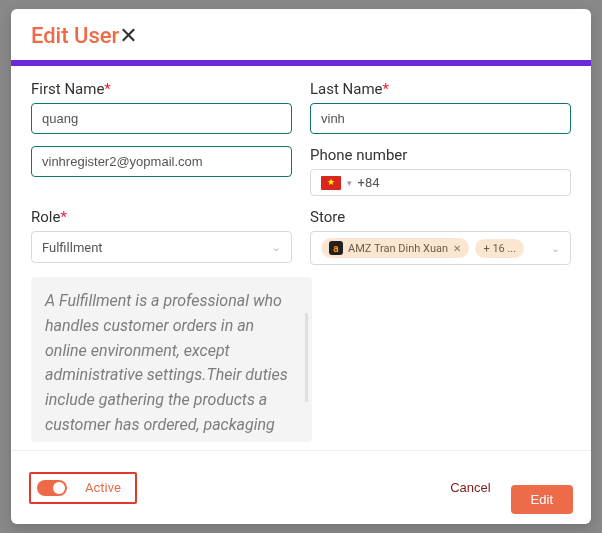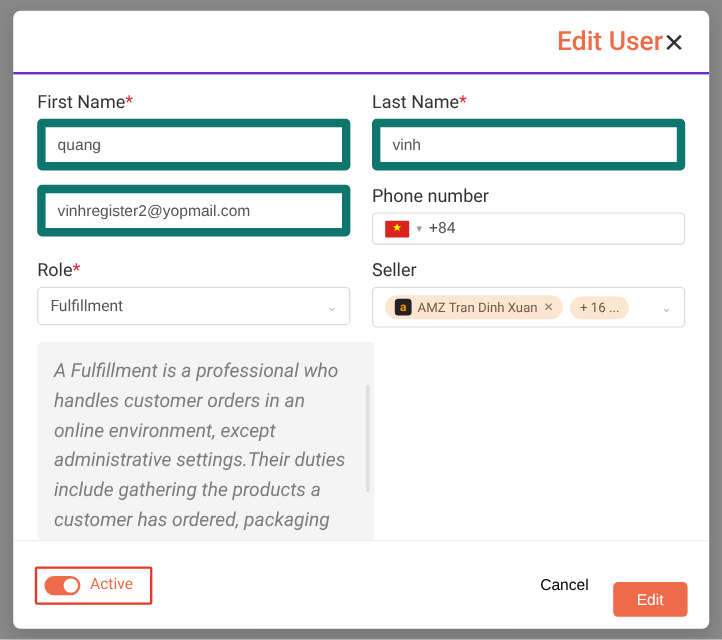--- a/index.html
+++ b/index.html
@@ -4,32 +4,32 @@
 <style>
   * { box-sizing: border-box; margin: 0; padding: 0; }
   html, body { width: 602px; height: 533px; font-family: -apple-system, BlinkMacSystemFont, "Segoe UI", Roboto, Arial, sans-serif; }
   body { background: #888; display: flex; align-items: center; justify-content: center; }
   .modal {
     background: #fff; width: 580px; height: 515px; border-radius: 6px;
     box-shadow: 0 4px 12px rgba(0,0,0,0.15); display: flex; flex-direction: column;
     position: relative;
   }
   .modal-header {
-    padding: 14px 20px 12px 20px; border-bottom: 2px solid #6d28d9;
-    display: flex; justify-content: flex-end; align-items: center;
+    padding: 14px 20px 12px 20px; border-bottom: 6px solid #6d28d9;
+    display: flex; justify-content: flex-start; align-items: center;
   }
   .modal-title { color: #ee6b4a; font-size: 22px; font-weight: 500; }
   .close-btn { font-size: 22px; color: #333; cursor: pointer; background: none; border: none; line-height: 1; }
   .modal-body { padding: 14px 20px 4px 20px; flex: 1; overflow: hidden; }
   .row { display: flex; gap: 18px; margin-bottom: 12px; }
   .col { flex: 1; display: flex; flex-direction: column; }
   .label { font-size: 15px; color: #333; margin-bottom: 5px; }
   .req { color: #e23; }
   .input {
-    border: 7px solid #0f766e; border-radius: 4px; padding: 7px 10px;
+    border: 1px solid #0f766e; border-radius: 4px; padding: 7px 10px;
     font-size: 13px; color: #555; background: #fff; width: 100%;
   }
   .select {
     border: 1px solid #d9d9d9; border-radius: 4px; padding: 6px 10px;
     font-size: 13px; color: #555; background: #fff; width: 100%;
     display: flex; align-items: center; justify-content: space-between; cursor: pointer; min-height: 32px;
   }
   .chev { color: #bbb; font-size: 11px; }
   .phone-wrap { display: flex; align-items: center; border: 1px solid #d9d9d9; border-radius: 4px; padding: 5px 10px; font-size: 13px; color: #555; gap: 6px; }
   .flag {
@@ -68,23 +68,23 @@
     align-items: center; justify-content: space-between;
   }
   .footer-left { display: flex; align-items: center; gap: 8px; border: 2px solid #e03a2a; padding: 6px 14px 6px 6px; border-radius: 2px; }
   .toggle {
     width: 30px; height: 16px; background: #ee6b4a; border-radius: 10px; position: relative; cursor: pointer;
   }
   .toggle::after {
     content: ""; position: absolute; width: 12px; height: 12px; background: #fff;
     border-radius: 50%; top: 2px; right: 2px;
   }
-  .toggle-label { color: #ee6b4a; font-size: 13px; }
+  .toggle-label { color: #ee6b4a; font-size: 13px; margin-left: 10px; }
   .footer-right { display: flex; gap: 10px; align-items: center; }
-  .btn-cancel { background: none; border: none; color: #000000; font-size: 13px; cursor: pointer; padding: 6px 10px; }
+  .btn-cancel { background: none; border: none; color: #7f1d1d; font-size: 13px; cursor: pointer; padding: 6px 10px; }
   .btn-edit {
     background: #ee6b4a; color: #fff; border: none; border-radius: 4px;
     font-size: 13px; padding: 7px 20px; cursor: pointer; margin-top: 24px;
   }
 </style>
 </head>
 <body>
 
 <div class="modal">
 
@@ -122,21 +122,21 @@
 
     <div class="row">
       <div class="col">
         <div class="label"><span>Role</span><span class="req">*</span></div>
         <div class="select">
           <span>Fulfillment</span>
           <span class="chev">⌄</span>
         </div>
       </div>
       <div class="col">
-        <div class="label">Seller</div>
+        <div class="label">Store</div>
         <div class="select store-select">
           <span class="tags">
             <span class="tag">
               <span class="amz">a</span>
               <span>AMZ Tran Dinh Xuan</span>
               <span class="x">✕</span>
             </span>
             <span class="tag">
               <span>+ 16 ...</span>
             </span>

